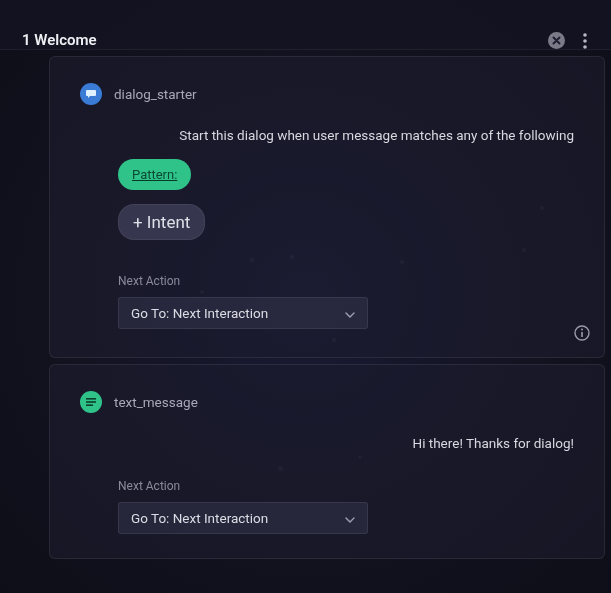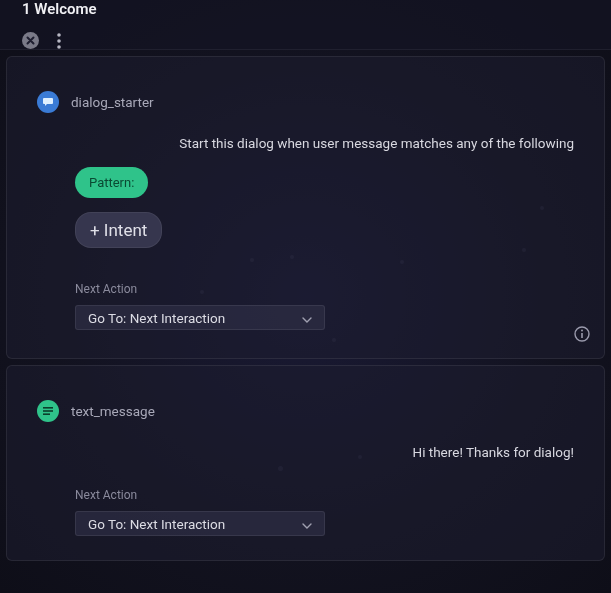--- a/index.html
+++ b/index.html
@@ -12,44 +12,44 @@
   overflow: hidden;
   position: relative;
 }
 
 .particles { position: absolute; inset: 0; pointer-events: none; opacity: 0.25; }
 .particles span { position: absolute; width: 4px; height: 4px; border-radius: 50%; background: #5a5a7a; }
 
 .header {
   height: 50px;
   display: flex;
-  align-items: flex-start;
+  align-items: flex-end;
   padding: 0 24px 0 22px;
   background: rgba(20,20,35,0.7);
   border-bottom: 1px solid rgba(255,255,255,0.06);
-  flex-direction: column;
 }
 .header-title {
   font-size: 15px;
   font-weight: 600;
   color: #f0f0f4;
   flex: 1;
 }
 .header-icons { display: flex; gap: 18px; align-items: center; }
 .icon-btn { cursor: pointer; display: inline-flex; }
 
 .canvas { padding: 6px; }
 
 .card {
   background: rgba(30,30,48,0.55);
   border: 1px solid rgba(255,255,255,0.08);
   border-radius: 6px;
   margin-bottom: 6px;
-  padding: 34px 30px 28px 30px;
+  padding: 26px 30px 28px 30px;
   position: relative;
+  margin-left: 43px;
 }
 .card-head {
   display: flex;
   align-items: center;
   gap: 12px;
   margin-bottom: 22px;
 }
 .node-icon {
   width: 22px; height: 22px; border-radius: 50%;
   display: flex; align-items: center; justify-content: center;
@@ -64,20 +64,21 @@
 .chip {
   display: inline-flex;
   align-items: flex-end;
   background: #2fc38a;
   color: #083a28;
   font-size: 13px;
   padding: 8px 14px;
   border-radius: 18px;
   margin-bottom: 14px;
   gap: 0;
+  text-decoration: underline;
 }
 .chip .k { color: #0a4a33; }
 .chip .v { color: #063022; }
 
 .pill-btn {
   display: inline-block;
   background: rgba(60,60,85,0.85);
   color: #e0e0e8;
   font-size: 17px;
   padding: 7px 14px;
@@ -85,21 +86,21 @@
   cursor: pointer;
   border: 1px solid rgba(255,255,255,0.06);
 }
 
 .section-gap { height: 34px; }
 
 .field-label { font-size: 12px; color: #8a8a9c; margin-bottom: 9px; }
 
 .select {
   width: 250px;
-  height: 25px;
+  height: 32px;
   background: rgba(45,45,68,0.7);
   border: 1px solid rgba(255,255,255,0.08);
   border-radius: 3px;
   display: flex;
   align-items: center;
   padding: 0 12px;
   cursor: pointer;
   justify-content: space-between;
   font-size: 13.5px;
   color: #dcdce4;

